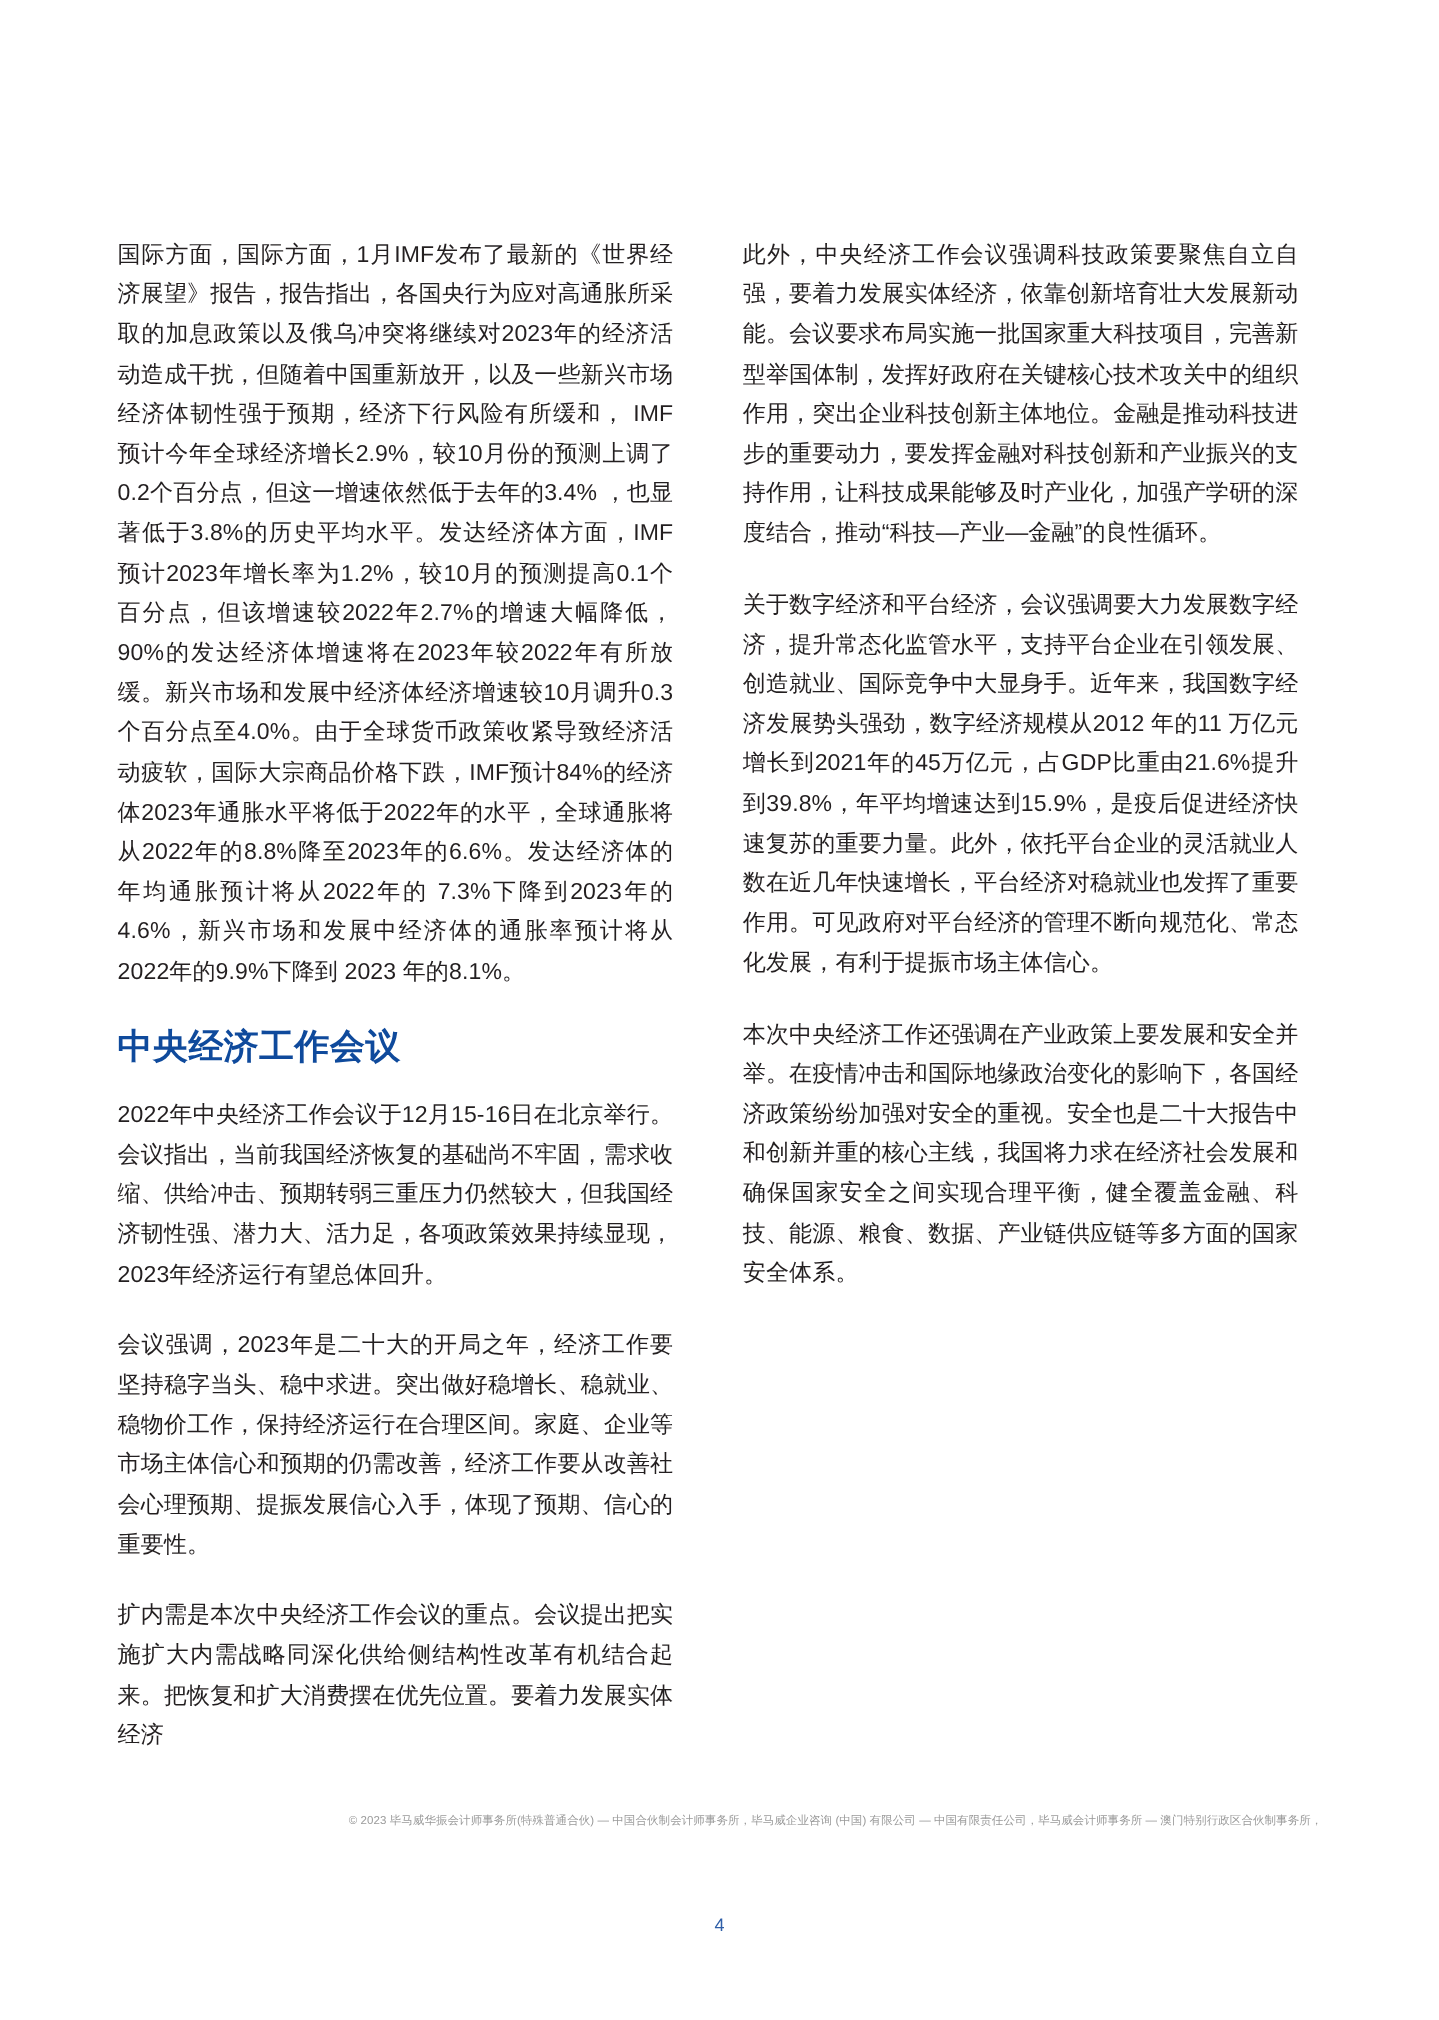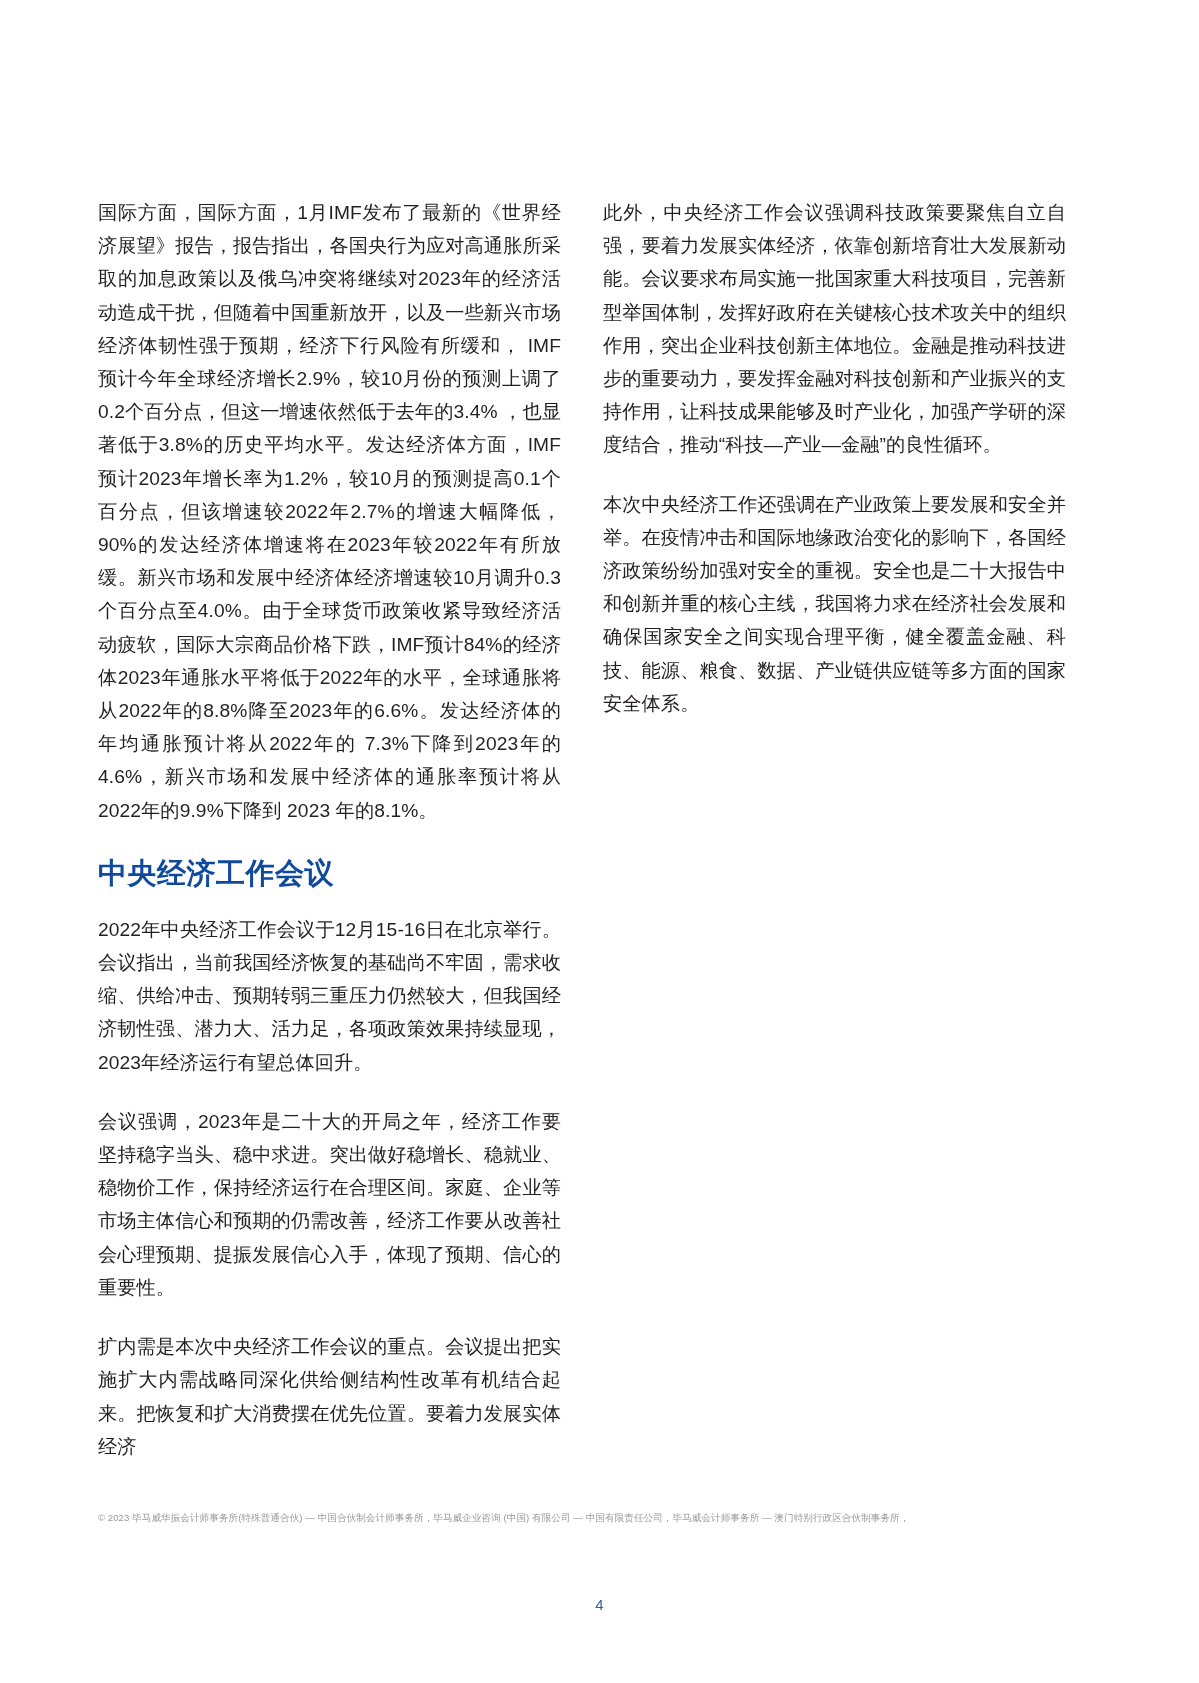--- a/index.html
+++ b/index.html
@@ -15,21 +15,21 @@
     box-sizing: border-box;
     overflow: hidden;
     font-family: "Liberation Sans", "DejaVu Sans", sans-serif;
   }
   .columns {
     position: absolute;
     left: 98px;
     top: 196px;
     width: 1004px;
     display: flex;
-    gap: 42px;
+    gap: 58px;
   }
   .col {
     width: 463px;
     flex: 0 0 463px;
   }
   .body-p {
     margin: 0 0 26px 0;
     font-size: 19.2px;
     line-height: 33.2px;
     color: #231f20;
@@ -44,21 +44,21 @@
     line-height: 36px;
     font-weight: bold;
     color: #0f4a9c;
     letter-spacing: 0.5px;
   }
   .footer {
     position: absolute;
     left: 98px;
     top: 1510px;
     width: 1004px;
-    text-align: left;
+    text-align: right;
   }
   .footer-line {
     font-size: 9.6px;
     line-height: 15.4px;
     color: #9a9a9a;
     letter-spacing: 0.05px;
     white-space: nowrap;
   }
   .page-num {
     position: absolute;
@@ -83,20 +83,21 @@
 
       <h2 class="section-h">中央经济工作会议</h2>
 
       <p class="body-p">2022年中央经济工作会议于12月15-16日在北京举行。会议指出，当前我国经济恢复的基础尚不牢固，需求收缩、供给冲击、预期转弱三重压力仍然较大，但我国经济韧性强、潜力大、活力足，各项政策效果持续显现，2023年经济运行有望总体回升。</p>
       <p class="body-p">会议强调，2023年是二十大的开局之年，经济工作要坚持稳字当头、稳中求进。突出做好稳增长、稳就业、稳物价工作，保持经济运行在合理区间。家庭、企业等市场主体信心和预期的仍需改善，经济工作要从改善社会心理预期、提振发展信心入手，体现了预期、信心的重要性。</p>
       <p class="body-p">扩内需是本次中央经济工作会议的重点。会议提出把实施扩大内需战略同深化供给侧结构性改革有机结合起来。把恢复和扩大消费摆在优先位置。要着力发展实体经济</p>
     </div>
 
     <div class="col">
       <p class="body-p">此外，中央经济工作会议强调科技政策要聚焦自立自强，要着力发展实体经济，依靠创新培育壮大发展新动能。会议要求布局实施一批国家重大科技项目，完善新型举国体制，发挥好政府在关键核心技术攻关中的组织作用，突出企业科技创新主体地位。金融是推动科技进步的重要动力，要发挥金融对科技创新和产业振兴的支持作用，让科技成果能够及时产业化，加强产学研的深度结合，推动“科技—产业—金融”的良性循环。</p>
+      <p class="body-p">关于数字经济和平台经济，会议强调要大力发展数字经济，提升常态化监管水平，支持平台企业在引领发展、创造就业、国际竞争中大显身手。近年来，我国数字经济发展势头强劲，数字经济规模从2012 年的11 万亿元增长到2021年的45万亿元，占GDP比重由21.6%提升到39.8%，年平均增速达到15.9%，是疫后促进经济快速复苏的重要力量。此外，依托平台企业的灵活就业人数在近几年快速增长，平台经济对稳就业也发挥了重要作用。可见政府对平台经济的管理不断向规范化、常态化发展，有利于提振市场主体信心。</p>
       <p class="body-p">本次中央经济工作还强调在产业政策上要发展和安全并举。在疫情冲击和国际地缘政治变化的影响下，各国经济政策纷纷加强对安全的重视。安全也是二十大报告中和创新并重的核心主线，我国将力求在经济社会发展和确保国家安全之间实现合理平衡，健全覆盖金融、科技、能源、粮食、数据、产业链供应链等多方面的国家安全体系。</p>
     </div>
 
   </div>
 
   <div class="footer">
     <div class="footer-line">© 2023 毕马威华振会计师事务所(特殊普通合伙) — 中国合伙制会计师事务所，毕马威企业咨询 (中国) 有限公司 — 中国有限责任公司，毕马威会计师事务所 — 澳门特别行政区合伙制事务所，</div>
   </div>
 
   <div class="page-num">4</div>

